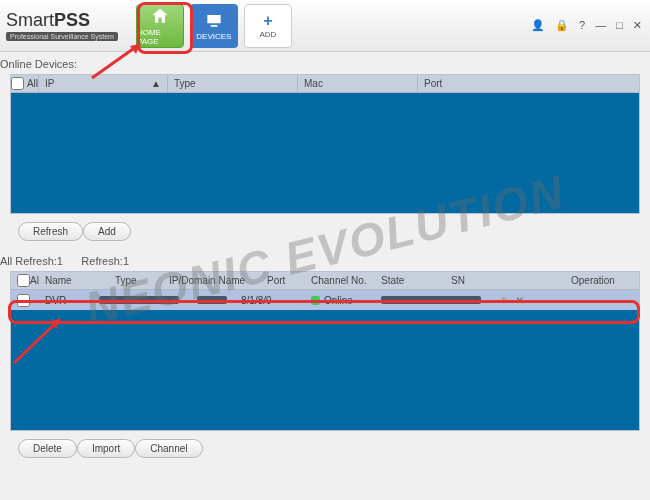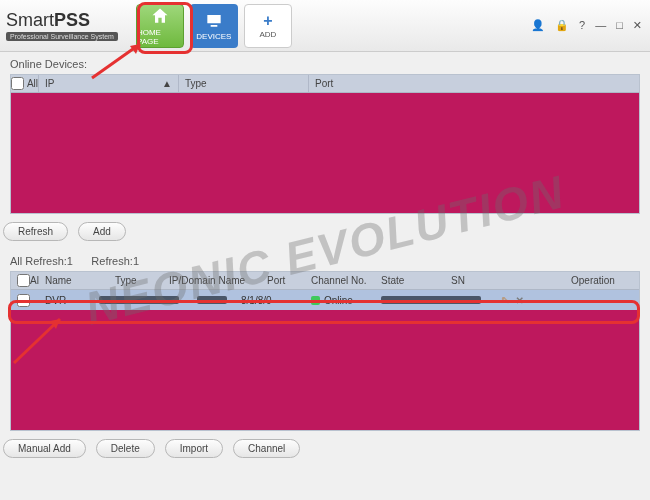--- a/index.html
+++ b/index.html
@@ -18,29 +18,29 @@
   .navtab.add { background:#fff; border:1px solid #ccc; }
   .navtab.add .plus { font-size:16px; font-weight:bold; color:#3a7cc9; }
 
   .highlight-red { position:absolute; border:3px solid #e53131; border-radius:8px; pointer-events:none; z-index:50; }
   .hl-home { top:2px; left:137px; width:56px; height:52px; }
   .hl-row  { top:300px; left:8px; width:632px; height:24px; }
 
   .wincontrols { margin-left:auto; display:flex; gap:6px; color:#555; font-size:11px; }
   .wincontrols span { cursor:pointer; padding:2px; }
 
-  .section-label { padding:6px 10px 4px; color:#555; }
-  .panel { margin:0 10px; border:1px solid #b9c2cf; background:#be185d; }
+  .section-label { padding:6px 0 4px; color:#555; }
+  .panel { margin:0 10px; border:1px solid #b9c2cf; background:#0369a1; }
   .colhead { display:flex; background:#c7cfdd; border-bottom:1px solid #aeb7c6; font-size:10px; color:#444; height:18px; align-items:center; }
   .colhead .cell { padding:0 6px; border-right:1px solid #b0b8c8; height:100%; display:flex; align-items:center; }
   .ck { width:28px; justify-content:center; }
   .ck input { margin-right:3px; }
   .online-body { height:120px; }
 
-  .btnrow { padding:8px 3px; display:flex; gap:10px; }
+  .btnrow { padding:8px 18px; display:flex; }
   .btn { background:linear-gradient(#fdfdfd,#e6e6e6); border:1px solid #b7b7b7; border-radius:10px; padding:3px 14px; font-size:10px; color:#444; cursor:pointer; }
 
   .all-head { display:flex; background:#c7cfdd; border-bottom:1px solid #aeb7c6; font-size:10px; color:#444; height:18px; align-items:center; }
   .all-head .cell, .row .cell { padding:0 6px; height:100%; display:flex; align-items:center; overflow:hidden; white-space:nowrap; }
   .row { display:flex; height:20px; align-items:center; background:#b0c2df; font-size:10px; color:#333; }
   .scribble { background:#4a5668; height:8px; border-radius:2px; }
   .w-ck{width:28px;}.w-name{width:70px;}.w-type{width:54px;}.w-ip{width:98px;}.w-port{width:44px;}.w-ch{width:70px;}.w-state{width:70px;}.w-sn{width:120px;text-align:center;}.w-op{flex:1;}
   .all-body { height:120px; }
 
   .status-dot { width:9px; height:9px; background:#3ec95b; border-radius:2px; margin-right:4px; display:inline-block; }
@@ -88,25 +88,26 @@
   </div>
 </div>
 
 <div class="section-label">Online Devices:</div>
 <div class="panel">
   <div class="colhead">
     <div class="cell ck">
         <input type="checkbox" style="">
         <span>All</span>
       </div>
-    <div class="cell" style="width:140px">
+    <div class="cell" style="width:129px">
         <span>IP</span>
         <span style="margin-left:auto">▲</span>
       </div>
     <div class="cell" style="width:130px">Type</div>
+    <div class="cell" style="width:120px">Mac</div>
     <div class="cell" style="flex:1;border-right:none">Port</div>
   </div>
   <div class="online-body"></div>
 </div>
 <div class="btnrow">
   <button class="btn">Refresh</button>
   <button class="btn">Add</button>
 </div>
 
 <div class="section-label">
@@ -149,21 +150,20 @@
         <span class="scribble" style="width:100px"></span>
       </div>
     <div class="cell w-op">
       <span style="color:#b85;">✎</span>
       <span class="delete-x">✕</span>
     </div>
   </div>
   <div class="all-body"></div>
 </div>
 <div class="btnrow">
-  <button class="btn">Manual Add</button>
   <button class="btn">Delete</button>
   <button class="btn">Import</button>
   <button class="btn">Channel</button>
 </div>
 
 <div class="highlight-red hl-home"></div>
 <div class="highlight-red hl-row"></div>
 
 <div class="arrow" style="left:90px; top:40px;">
   <svg width="60" height="40">

